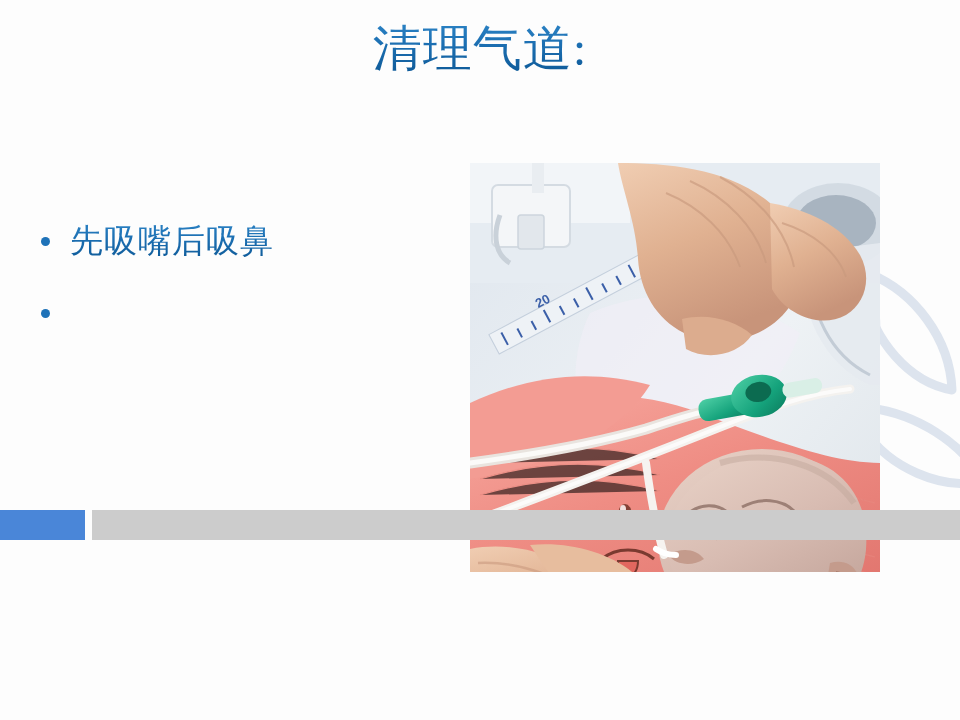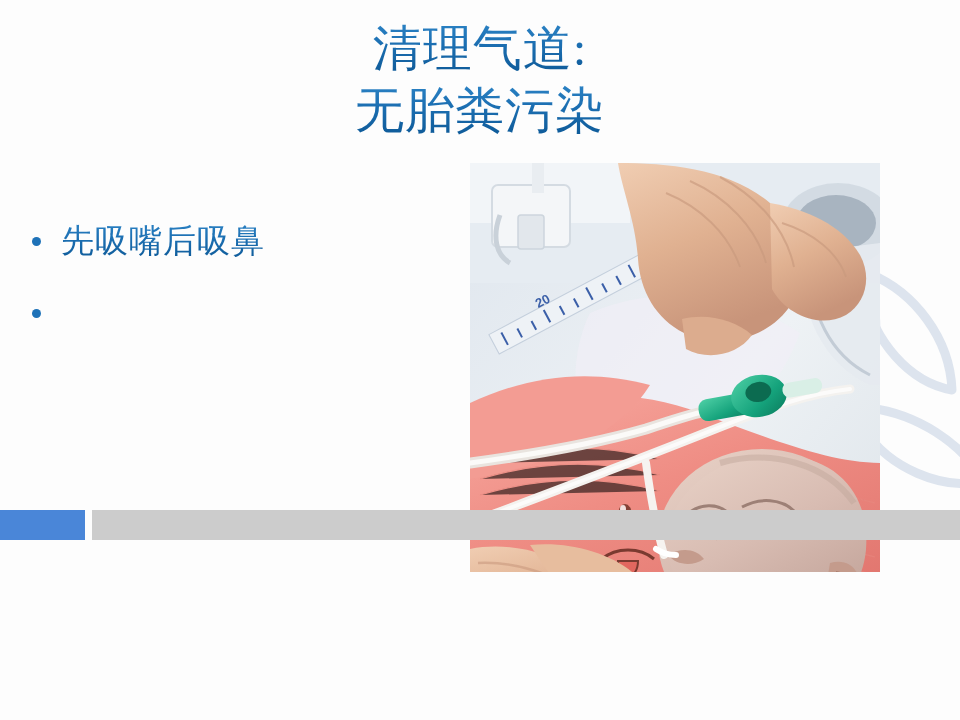--- a/index.html
+++ b/index.html
@@ -52,21 +52,21 @@
     -webkit-background-clip: text;
     background-clip: text;
     color: transparent;
     -webkit-text-fill-color: transparent;
     white-space: nowrap;
   }
 
   
   .bullets {
     position: absolute;
-    left: 32px;
+    left: 41px;
     top: 218px;
     width: 420px;
     z-index: 3;
   }
   .bullet-row {
     display: flex;
     align-items: flex-start;
     margin-bottom: 26px;
   }
   .bullet-dot {
@@ -147,21 +147,20 @@
         <path d="M124 196 C 118 242, 134 288, 170 316 C 180 272, 168 222, 146 198 Z"></path>
         <path d="M170 194 C 216 200, 262 228, 284 268 C 240 276, 190 254, 164 216 Z"></path>
         <path d="M116 182 C 136 188, 152 190, 168 186"></path>
         <path d="M132 186 C 128 212, 130 236, 138 258"></path>
       </g>
     </svg>
   </div>
 
   <div class="title-block">
     <div class="title-line">清理气道:</div>
-    <div class="title-line">无胎粪污染</div>
   </div>
 
   <div class="bullets">
 
     <div class="bullet-row">
       <span class="bullet-dot"></span>
       <span class="bullet-text">先吸嘴后吸鼻</span>
     </div>
 
     <div class="bullet-row">

